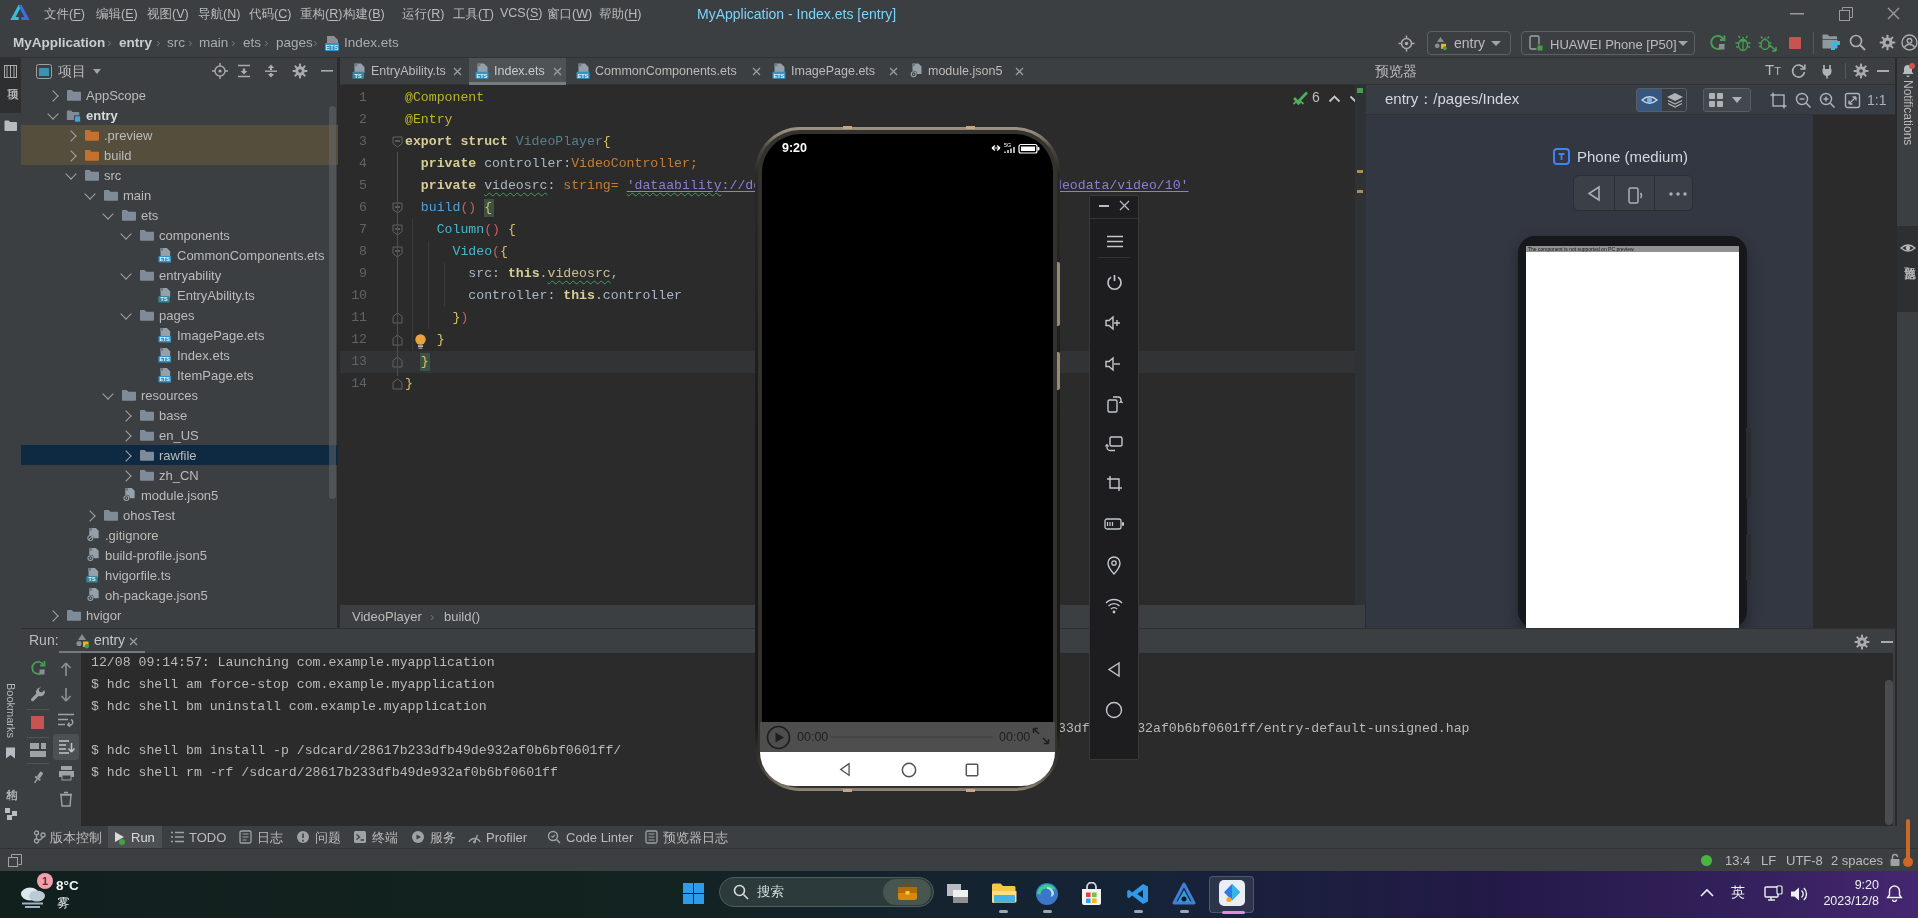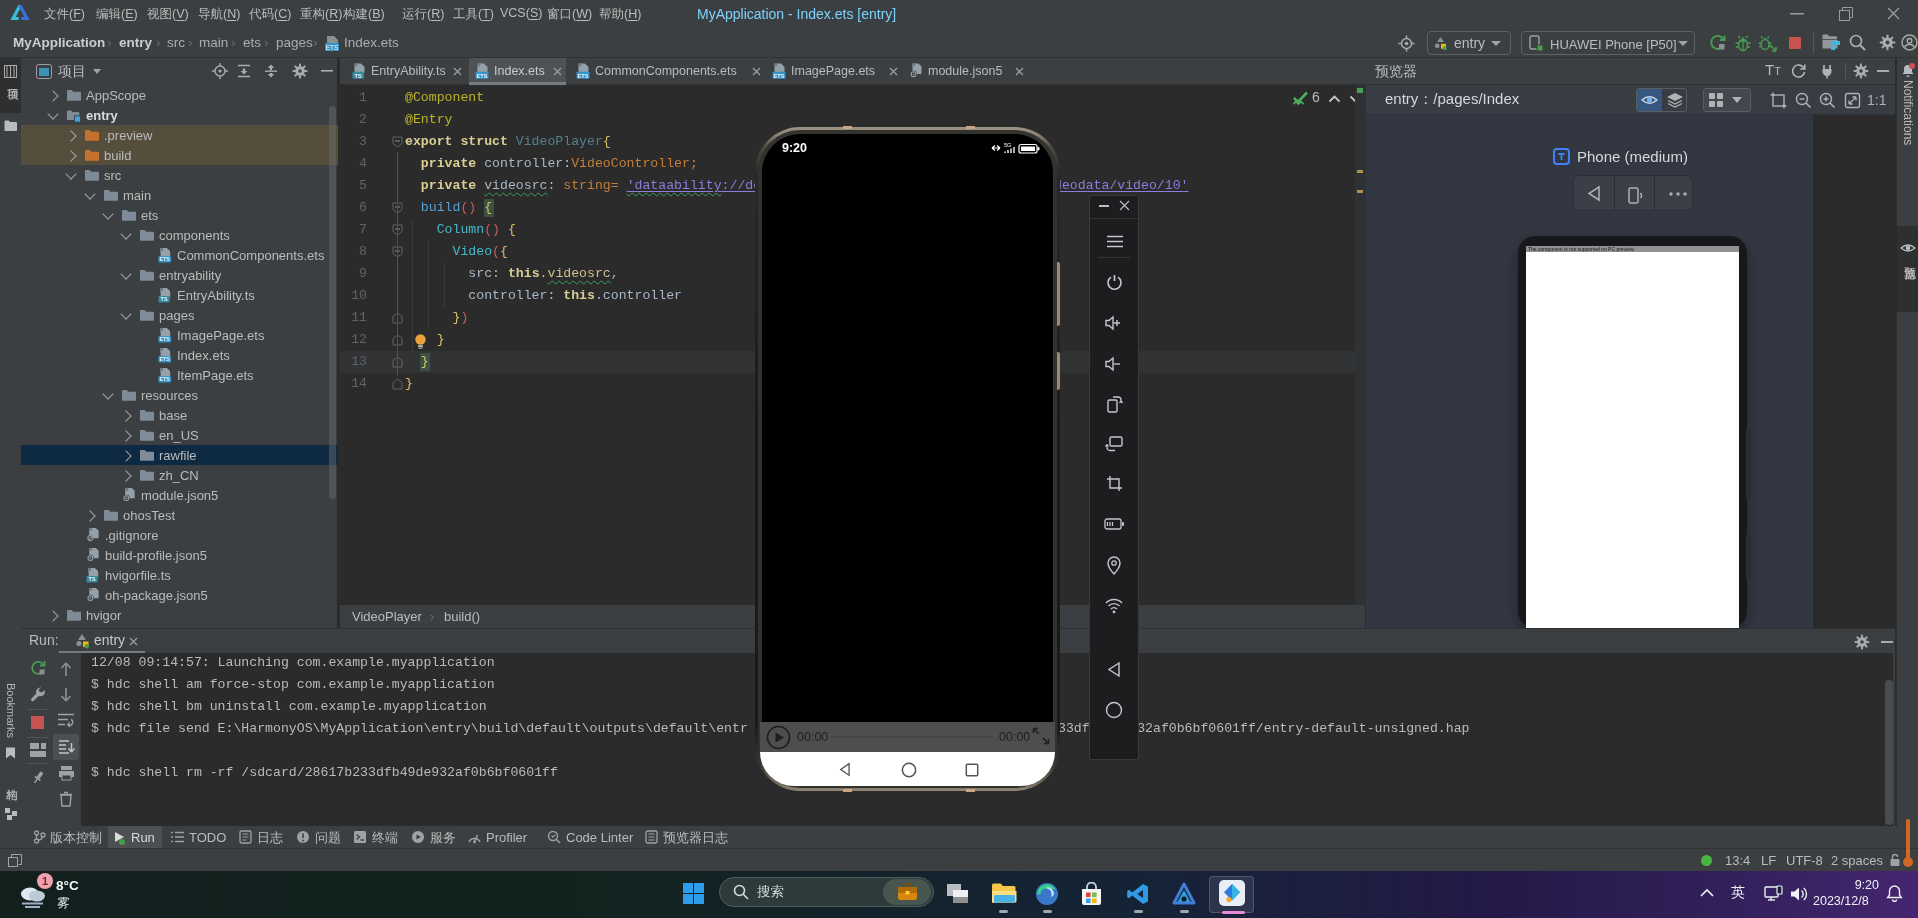--- a/index.html
+++ b/index.html
@@ -880,22 +880,22 @@
         <rect x="4" y="10" width="9" height="5" fill="#3c3f41" stroke="#9ea2a5"></rect>
       </svg>
  <svg class="a" style="left:38px;top:138px" width="14" height="16" viewBox="0 0 14 16">
         <path d="M2 4 h10 l-1 11 h-8z M1 3.5 h12 M5 1.5 h4" stroke="#9ea2a5" stroke-width="1.4" fill="none"></path>
       </svg>
 </div>
 <div class="a" id="console">
  <div class="cline" style="top:2px">12/08 09:14:57: Launching com.example.myapplication</div>
  <div class="cline" style="top:24px">$ hdc shell am force-stop com.example.myapplication</div>
  <div class="cline" style="top:46px">$ hdc shell bm uninstall com.example.myapplication</div>
- <div class="cline" style="top:68px">$ hdc file send E:\HarmonyOS\MyApplication\entry\build\default\outputs\default\entr</div>
  <div class="cline" style="left:977px;top:68px">33dfb47de932af0b6bf0601ff/entry-default-unsigned.hap</div>
+ <div class="cline" style="top:90px">$ hdc shell bm install -p /sdcard/28617b233dfb49de932af0b6bf0601ff/</div>
  <div class="cline" style="top:112px">$ hdc shell rm -rf /sdcard/28617b233dfb49de932af0b6bf0601ff</div>
  <div class="a" style="left:1804px;top:27px;width:8px;height:145px;background:#4a4d4f;border-radius:4px"></div>
 </div>
 <div class="a" id="toolbar2">
  <svg class="a" style="left:33px;top:4px" width="13" height="14" viewBox="0 0 13 14">
         <circle cx="3.5" cy="3" r="2" fill="none" stroke="#9ea2a5" stroke-width="1.3"></circle>
         <circle cx="3.5" cy="11" r="2" fill="none" stroke="#9ea2a5" stroke-width="1.3"></circle>
         <circle cx="10" cy="5" r="2" fill="none" stroke="#9ea2a5" stroke-width="1.3"></circle>
         <path d="M3.5 5 v4 M9.5 7 q-1 3 -4 3" fill="none" stroke="#9ea2a5" stroke-width="1.3"></path>
       </svg>
@@ -1049,21 +1049,21 @@
         <rect x="1" y="2" width="13" height="10" rx="1" fill="none" stroke="#eef1f3" stroke-width="1.4"></rect>
         <path d="M4 15 h7" stroke="#eef1f3" stroke-width="1.4"></path>
         <path d="M7 12 v3" stroke="#eef1f3" stroke-width="1.4"></path>
         <rect x="13" y="1" width="5" height="8" rx="1" fill="#1a2038" stroke="#eef1f3" stroke-width="1.2"></rect>
       </svg>
  <svg class="a" style="left:1789px;top:14px" width="20" height="18" viewBox="0 0 20 18">
         <path d="M2 6.5 h3.5 L10 2.5 v13 L5.5 11.5 H2z" fill="#eef1f3"></path>
         <path d="M12.5 5.5 a4.5 4.5 0 0 1 0 7 M14.8 3 a8 8 0 0 1 0 12" fill="none" stroke="#eef1f3" stroke-width="1.4"></path>
       </svg>
  <span class="a" style="left:1843px;top:7px;width:36px;text-align:right;color:#eef1f3;font-size:12.5px">9:20</span>
- <span class="a" style="left:1813px;top:23px;width:66px;color:#eef1f3;font-size:12.5px">2023/12/8</span>
+ <span class="a" style="left:1813px;top:23px;width:66px;text-align:right;color:#eef1f3;font-size:12.5px">2023/12/8</span>
  <svg class="a" style="left:1886px;top:13px" width="17" height="18" viewBox="0 0 17 18">
         <path d="M8.5 2 a5 5 0 0 1 5 5 v4 l1.8 2.5 h-13.6 L3.5 11 V7 a5 5 0 0 1 5-5z" fill="none" stroke="#eef1f3" stroke-width="1.4"></path>
         <path d="M6.5 15.5 a2 2 0 0 0 4 0" fill="none" stroke="#eef1f3" stroke-width="1.4"></path>
       </svg>
 </div>
 <div class="a" id="phone" style="left:755px;top:127px;width:305px;height:664px;z-index:50">
  <div class="a" style="left:0;top:0;width:305px;height:664px;border-radius:45px;background:linear-gradient(180deg,#9e9486 0%,#8c8374 1.2%,#4e4a43 3%,#2a2925 7%,#1b1a18 45%,#1b1a18 90%,#3a3731 96%,#7c7264 99.3%,#93897a 100%)"></div>
  <div class="a" style="left:3px;top:3px;width:299px;height:658px;border-radius:42px;background:#33322e"></div>
  <div class="a" style="left:7px;top:7px;width:291px;height:650px;border-radius:38px;background:#000"></div>
  <div class="a" style="left:88px;top:-1px;width:9px;height:3px;background:#c9a583"></div>

